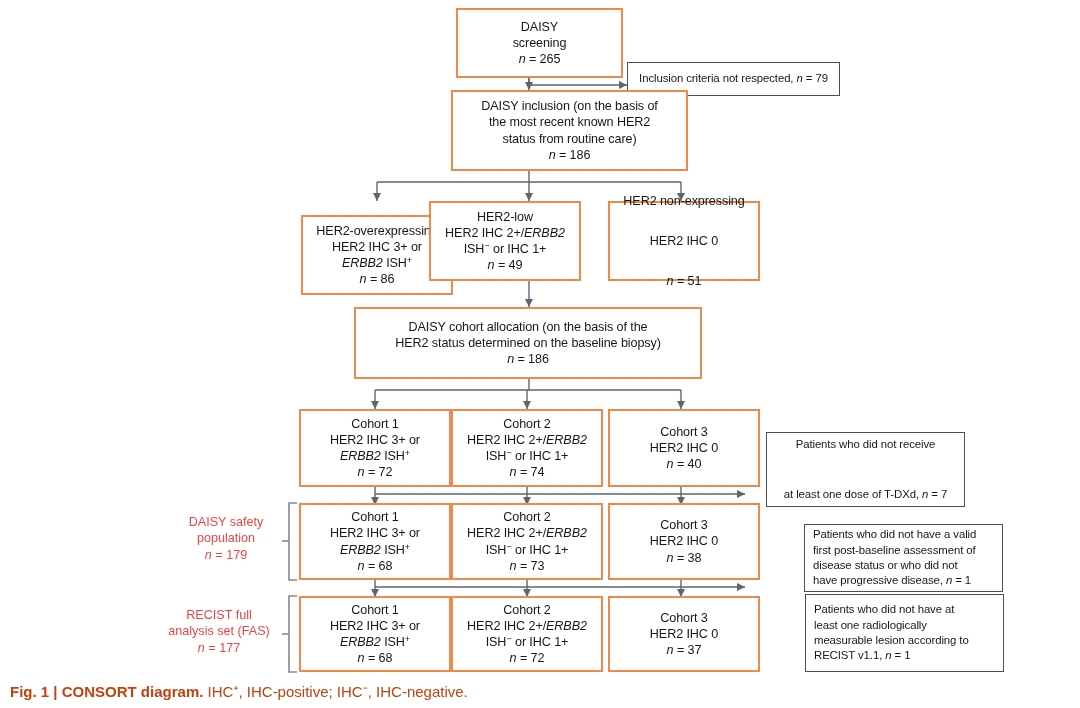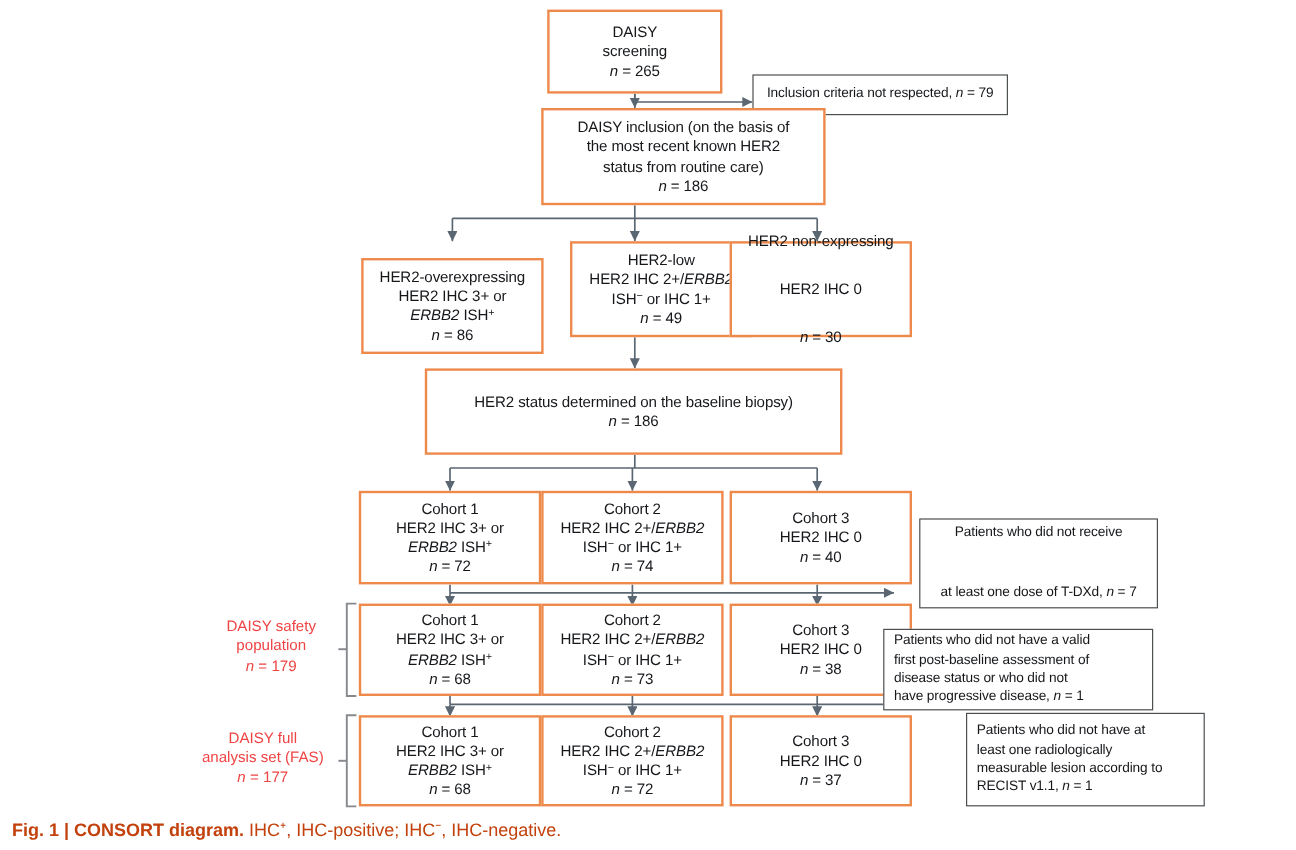--- a/index.html
+++ b/index.html
@@ -135,21 +135,21 @@
     </g>
 
     <g stroke="#86898d" stroke-width="1.6" fill="none">
       <path d="M297,503 L289,503 L289,580 L297,580"></path>
       <path d="M289,541 L282,541"></path>
       <path d="M297,596 L289,596 L289,672 L297,672"></path>
       <path d="M289,634 L282,634"></path>
     </g>
   </svg>
 
-  <div class="box orange" style="left:456px; top:8px; width:146px; height:70px;">
+  <div class="box orange" style="left:456px; top:8px; width:167px; height:70px;">
     <span class="ln">DAISY</span>
     <span class="ln">screening</span>
     <span class="ln"><i>n</i><span> = 265</span></span>
   </div>
 
   <div class="box grey note" style="left:627px; top:62px; width:213px; height:34px;">
     <span class="ln"><span>Inclusion criteria not respected, </span><i>n</i><span> = 79</span></span>
   </div>
 
   <div class="box orange" style="left:411px; top:90px; width:237px; height:81px;margin-left:40px;">
@@ -159,34 +159,35 @@
     <span class="ln"><i>n</i><span> = 186</span></span>
   </div>
 
   <div class="box orange" style="left:301px; top:215px; width:152px; height:80px;">
     <span class="ln">HER2-overexpressing</span>
     <span class="ln">HER2 IHC 3+ or</span>
     <span class="ln"><i>ERBB2</i><span> ISH</span><sup>+</sup></span>
     <span class="ln"><i>n</i><span> = 86</span></span>
   </div>
 
-  <div class="box orange" style="left:475px; top:201px; width:152px; height:80px;">
+  <div class="box orange" style="left:429px; top:201px; width:152px; height:80px;">
     <span class="ln">HER2-low</span>
     <span class="ln"><span>HER2 IHC 2+/</span><i>ERBB2</i></span>
     <span class="ln"><span>ISH</span><sup>−</sup><span> or IHC 1+</span></span>
     <span class="ln"><i>n</i><span> = 49</span></span>
   </div>
 
   <div class="box orange" style="left:608px; top:201px; width:152px; height:80px;gap:24px;">
     <span class="ln">HER2 non-expressing</span>
     <span class="ln">HER2 IHC 0</span>
-    <span class="ln"><i>n</i><span> = 30</span></span>
+    <span class="ln"><i>n</i><span> = 51</span></span>
   </div>
 
   <div class="box orange" style="left:354px; top:307px; width:348px; height:72px;">
+    <span class="ln">DAISY cohort allocation (on the basis of the</span>
     <span class="ln">HER2 status determined on the baseline biopsy)</span>
     <span class="ln"><i>n</i><span> = 186</span></span>
   </div>
 
   <div class="box orange" style="left:299px; top:409px; width:152px; height:78px;">
     <span class="ln">Cohort 1</span>
     <span class="ln">HER2 IHC 3+ or</span>
     <span class="ln"><i>ERBB2</i><span> ISH</span><sup>+</sup></span>
     <span class="ln"><i>n</i><span> = 72</span></span>
   </div>
@@ -238,31 +239,31 @@
     <span class="ln"><i>n</i><span> = 37</span></span>
   </div>
 
   <div class="sidelabel" style="left:172px; top:514px; width:108px;">
     <div>DAISY safety</div>
     <div>population</div>
     <div><i>n</i><span> = 179</span></div>
   </div>
 
   <div class="sidelabel" style="left:158px; top:607px; width:122px;">
-    <div>DAISY full</div>
+    <div>RECIST full</div>
     <div>analysis set (FAS)</div>
     <div><i>n</i><span> = 177</span></div>
   </div>
 
   <div class="box grey note" style="left:766px; top:432px; width:199px; height:75px;gap:35px;">
     <span class="ln">Patients who did not receive</span>
     <span class="ln"><span>at least one dose of T-DXd, </span><i>n</i><span> = 7</span></span>
   </div>
 
-  <div class="box grey note left" style="left:736px; top:524px; width:225px; height:68px;">
+  <div class="box grey note left" style="left:804px; top:524px; width:199px; height:68px;">
     <span class="ln">Patients who did not have a valid</span>
     <span class="ln">first post-baseline assessment of</span>
     <span class="ln">disease status or who did not</span>
     <span class="ln"><span>have progressive disease, </span><i>n</i><span> = 1</span></span>
   </div>
 
   <div class="box grey note left" style="left:766px; top:594px; width:199px; height:78px;margin-left:39px;">
     <span class="ln">Patients who did not have at</span>
     <span class="ln">least one radiologically</span>
     <span class="ln">measurable lesion according to</span>

